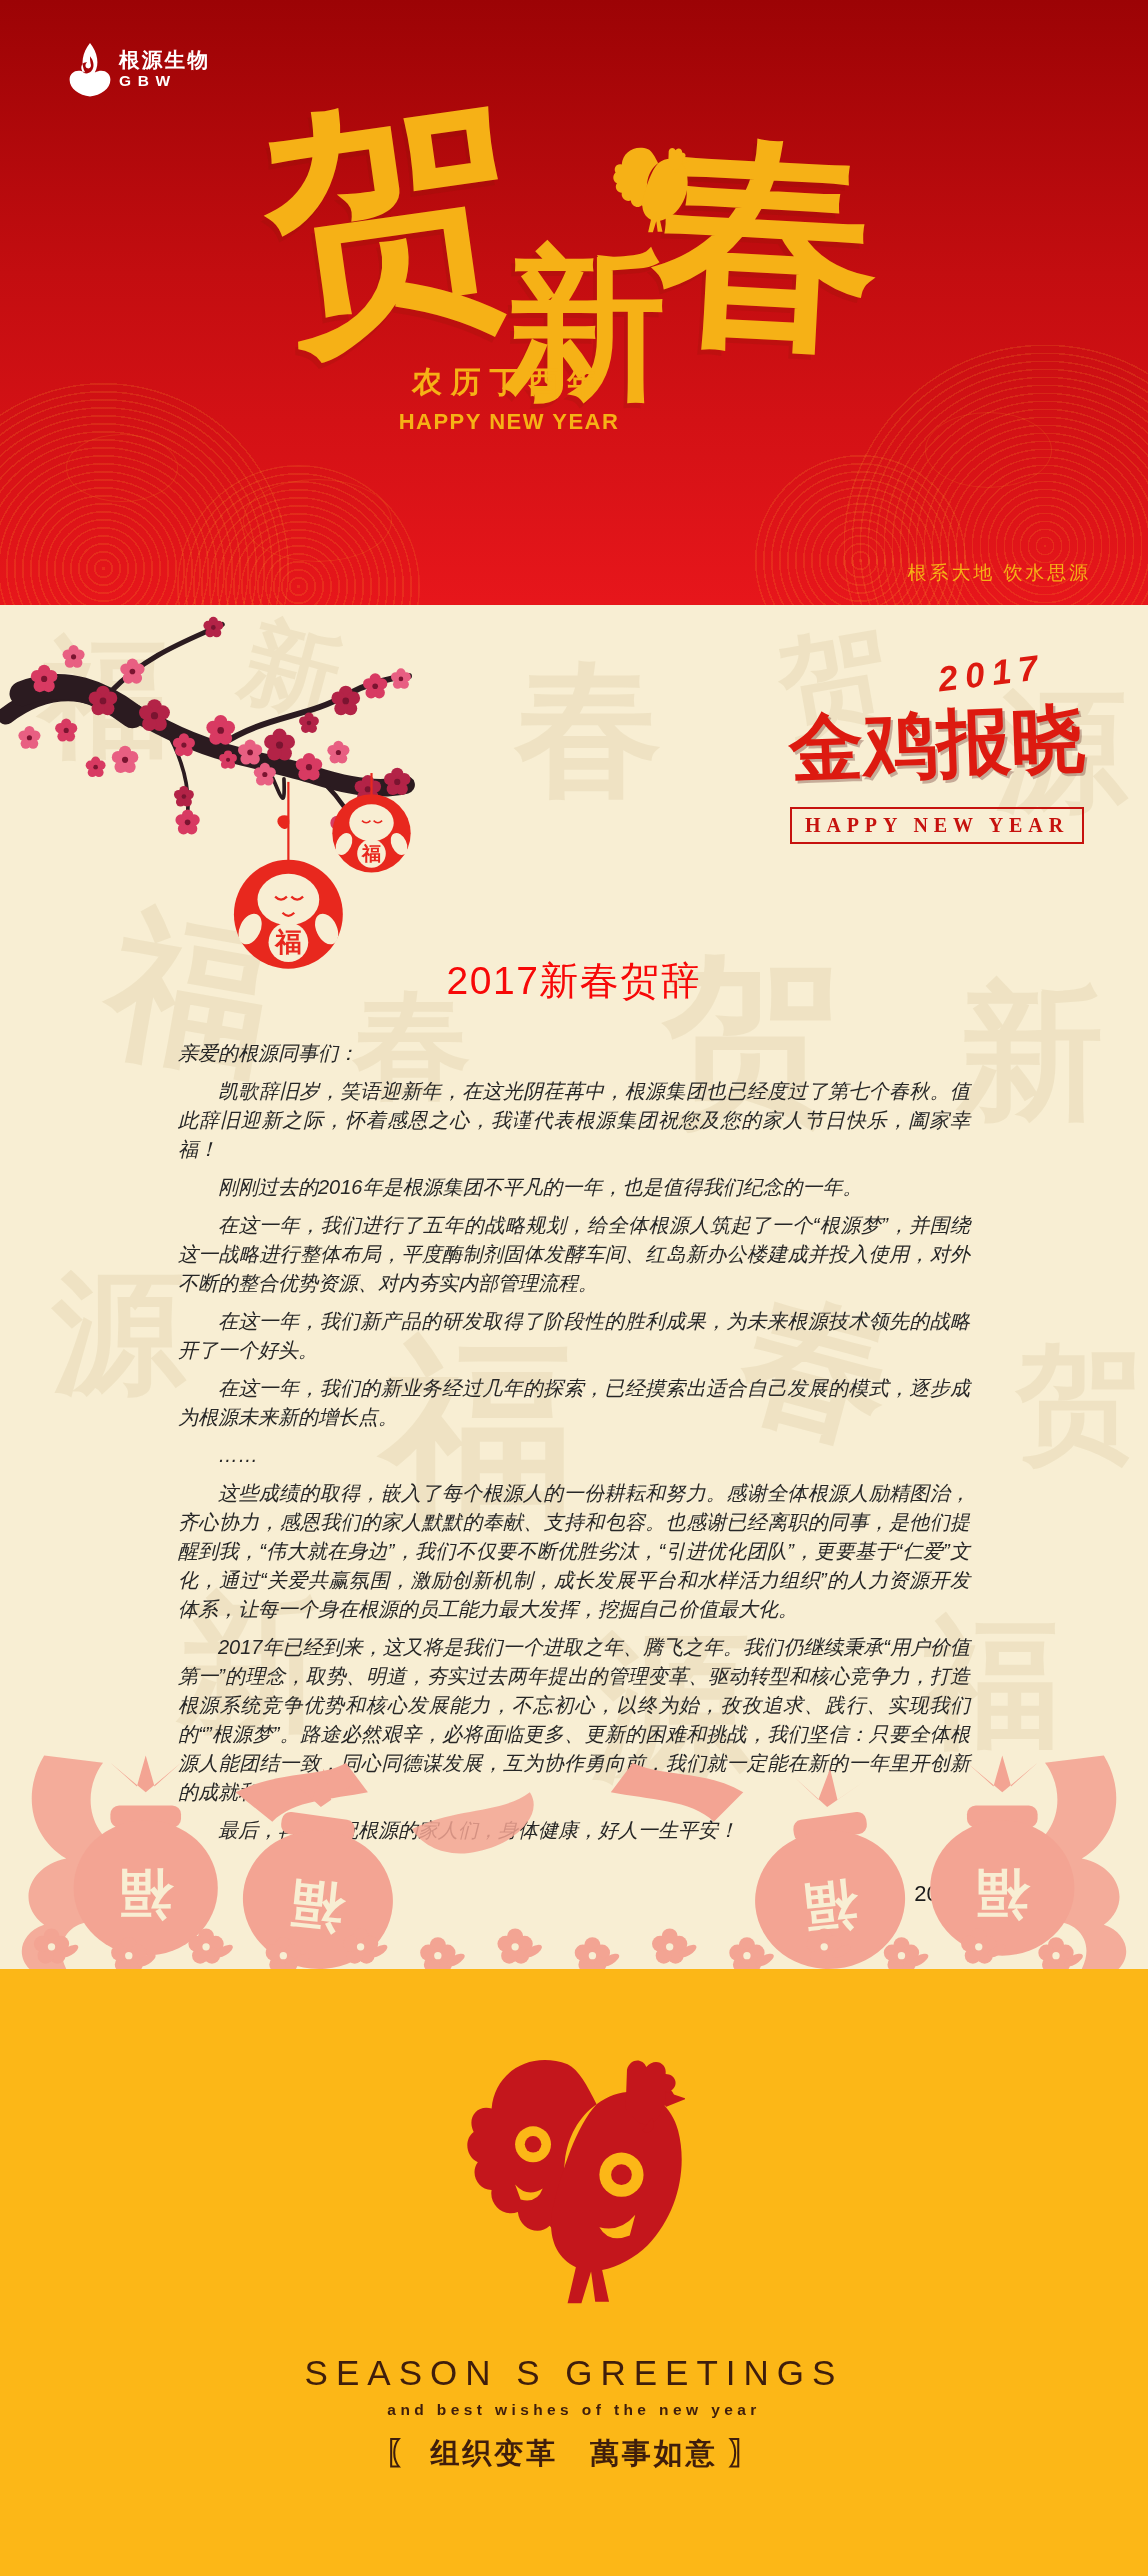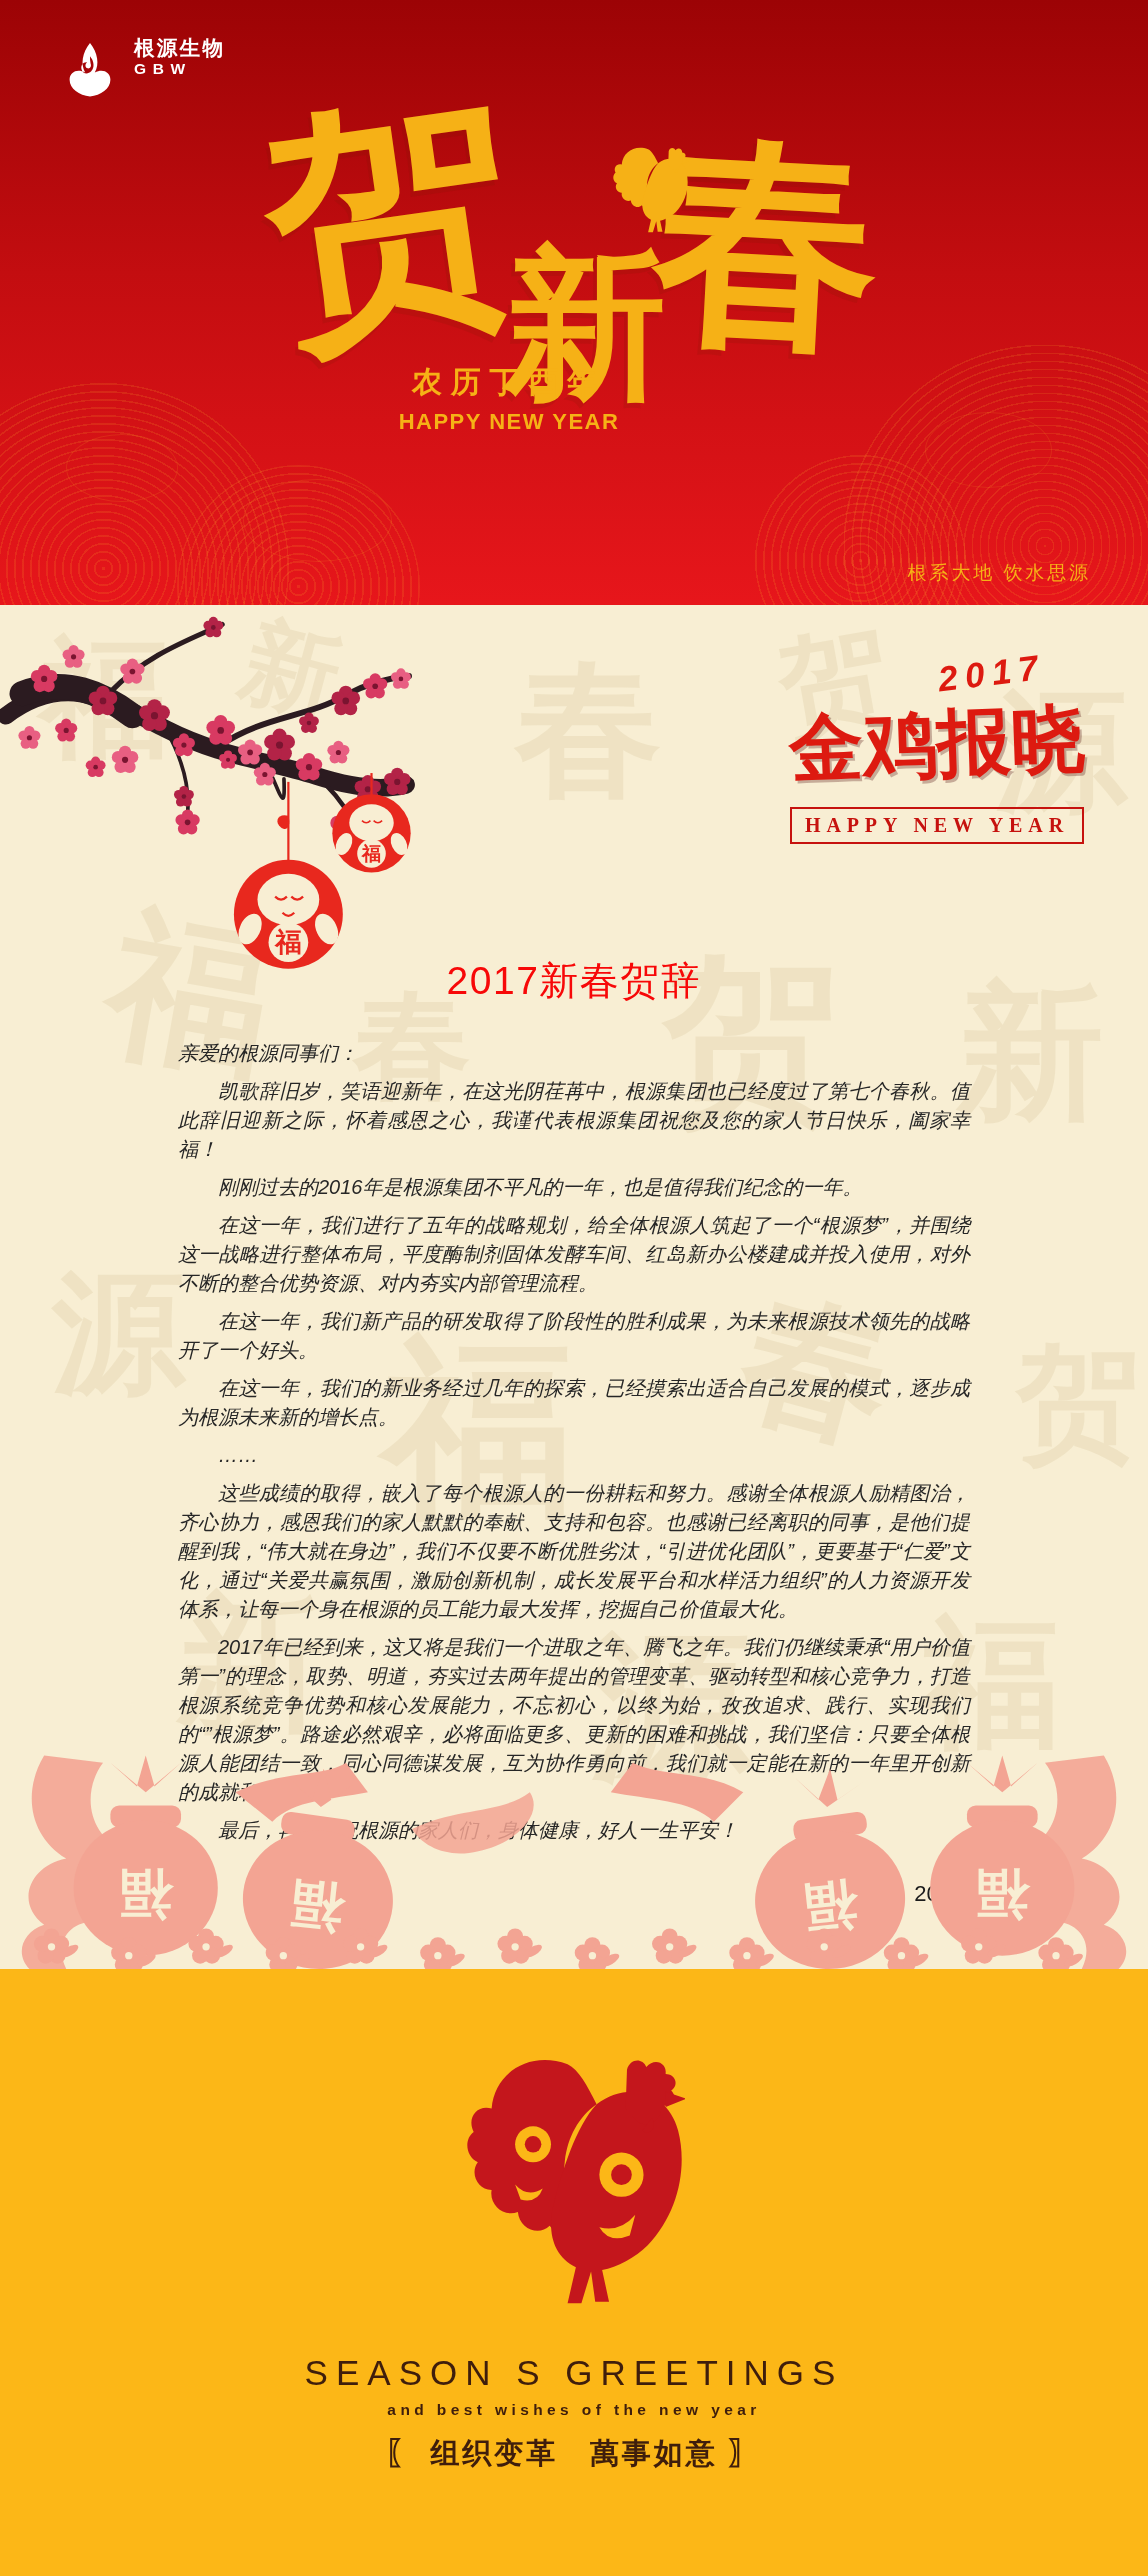--- a/index.html
+++ b/index.html
@@ -6,21 +6,21 @@
   .page{position:relative;width:1148px;height:2576px;margin:0 auto;overflow:hidden;
         font-family:"Liberation Sans",sans-serif;background:var(--cream,#f8eed3);}
 
   
   .hdr{position:absolute;top:0;left:0;width:1148px;height:605px;overflow:hidden;
        background:linear-gradient(180deg,var(--header-red-top,#9c0305) 0%, #c30d10 45%, var(--header-red-bottom,#e7161b) 100%);}
   .ring{position:absolute;border-radius:50%;
         background:repeating-radial-gradient(circle at center, rgba(250,175,40,.28) 0 1.5px, rgba(250,175,40,0) 1.5px 8px);
         opacity:.55;}
   .cloud{position:absolute;border-radius:50%;border:1.5px solid rgba(250,175,40,.30);opacity:.5;}
-  .logo{position:absolute;top:37px;left:63px;display:flex;align-items:flex-start;gap:17px;color:#fff;}
+  .logo{position:absolute;top:37px;left:63px;display:flex;align-items:center;gap:2px;color:#fff;}
   .logo svg{display:block;}
   .logo-txt{line-height:1.05;}
   .logo-cn{font-size:20.6px;font-weight:bold;letter-spacing:2.2px;}
   .logo-en{font-size:15.5px;font-weight:bold;letter-spacing:6.6px;margin-top:2.2px;}
   .calli{position:absolute;top:87px;left:0;width:100%;text-align:center;color:var(--gold,#f6b116);
          font-weight:900;font-family:"Liberation Serif",serif;
          text-shadow:-3.7px 5.2px 0 rgba(110,30,0,.14);white-space:nowrap;}
   .calli .cch{display:inline-block;line-height:1;}
   .calli .c0{font-size:247px;transform:rotate(-8deg) translateY(10.3px);}
   .calli .c1{font-size:163px;transform:translateY(87px);margin:0 -10.3px;}

